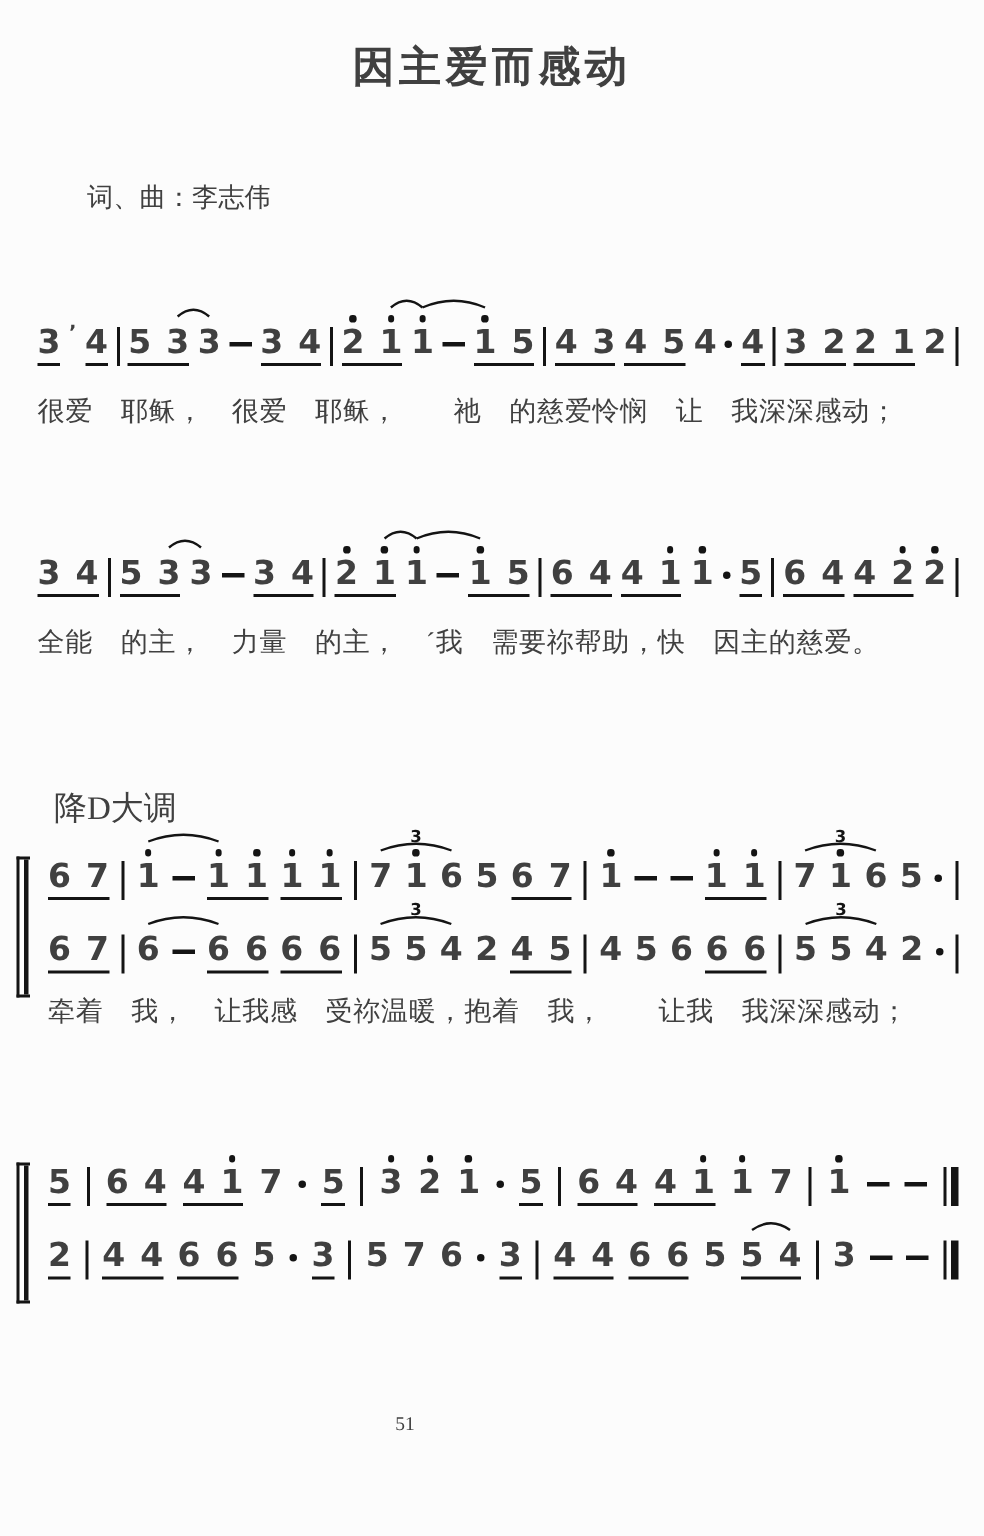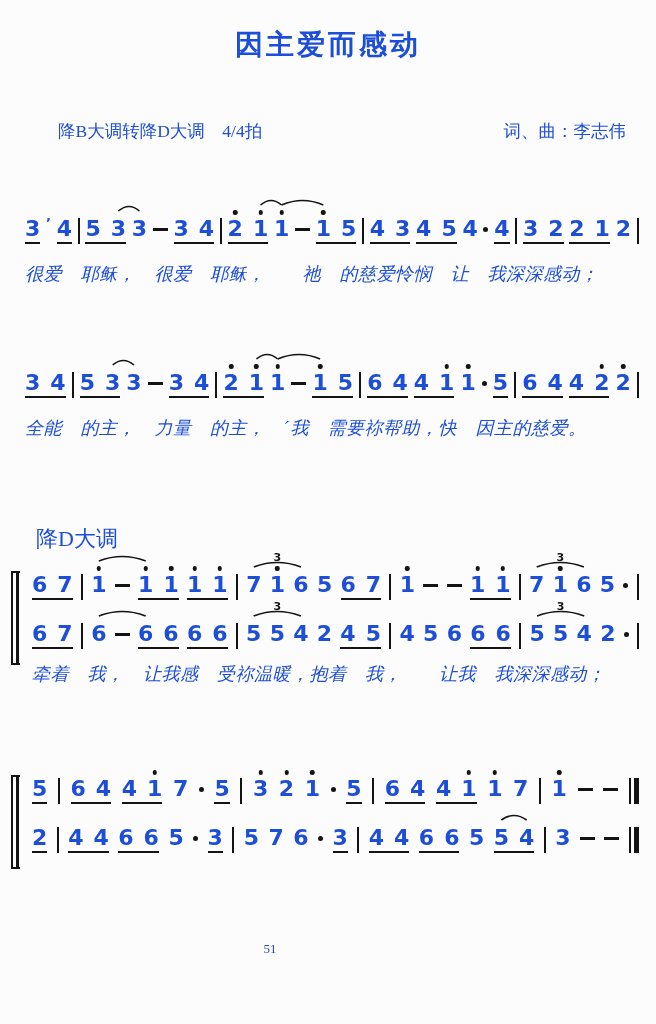--- a/index.html
+++ b/index.html
@@ -1,17 +1,17 @@
 <!DOCTYPE html>
 <html><head>
 <meta charset="utf-8">
 <style>
   html,body{margin:0;padding:0;}
   body{width:656px;height:1024px;background:#f4f4f2;font-family:"Liberation Serif",serif;}
-  .page{position:relative;width:656px;height:1024px;background:#fcfcfc;color:#1d4ed8;overflow:hidden;}
+  .page{position:relative;width:656px;height:1024px;background:#fcfcfc;color:#404040;overflow:hidden;}
 
   .title{position:absolute;top:26px;left:0;width:656px;text-align:center;margin:0;
          font-family:"Liberation Sans",sans-serif;font-weight:800;font-size:28px;letter-spacing:3px;}
 
   .meta{position:absolute;top:119px;left:0;width:656px;display:flex;justify-content:space-between;
         font-size:17.5px;box-sizing:border-box;padding:0 30px 0 58px;}
 
   .system{position:absolute;left:25px;width:614px;}
   .system.braced{left:32px;width:607px;}
 
@@ -30,40 +30,39 @@
   .fbar{display:inline-flex;gap:3px;height:26px;}
   .fbar i{display:block;width:2px;background:#141414;}
   .fbar i.th{width:5px;}
   .dash{width:15px;height:3px;background:#141414;margin-top:10px;}
   .adot{width:5px;height:5px;border-radius:50%;background:#141414;margin-top:9px;}
   .ap{font-family:"DejaVu Sans",sans-serif;font-weight:700;font-size:13px;margin-top:-3px;}
   .arcs{position:absolute;inset:0;overflow:visible;pointer-events:none;}
   .arcs path{fill:none;stroke:#141414;stroke-width:1.6;}
   .arcs text{font-family:"DejaVu Sans",sans-serif;font-weight:700;font-size:11px;fill:#141414;}
 
-  .lyrics{margin-top:14px;font-size:18px;letter-spacing:0.5px;white-space:nowrap;font-style:italic;}
+  .lyrics{margin-top:14px;font-size:18px;letter-spacing:0.5px;white-space:nowrap;}
   .sys3 .lyrics,.sys4 .lyrics{margin-top:9px;}
 
   .seclabel{position:absolute;top:524px;left:36px;font-size:22px;}
 
   .bracket{position:absolute;left:-21px;top:13px;height:94px;width:9px;
            border:2.5px solid #141414;border-right:none;box-sizing:border-box;}
   .bracket::after{content:'';position:absolute;left:2.5px;top:0;bottom:0;width:3.5px;background:#141414;}
 
   .pagenum{position:absolute;top:941px;left:0;width:540px;text-align:center;font-size:13px;}
 </style>
 </head>
 <body>
 
 <div class="page">
 
   <h1 class="title">因主爱而感动</h1>
 
   <div class="meta">
-    <span>降B大调转降D大调　4/4拍</span>
     <span>词、曲：李志伟</span>
   </div>
 
   <div class="system sys1" style="top:202px">
     <div class="mline">
         <span class="nt u1"><span class="nv">3</span></span>
         <span class="ap">’</span>
         <span class="nt u1"><span class="nv">4</span></span>
         <span class="bar"></span>
         <span class="grp u1">

